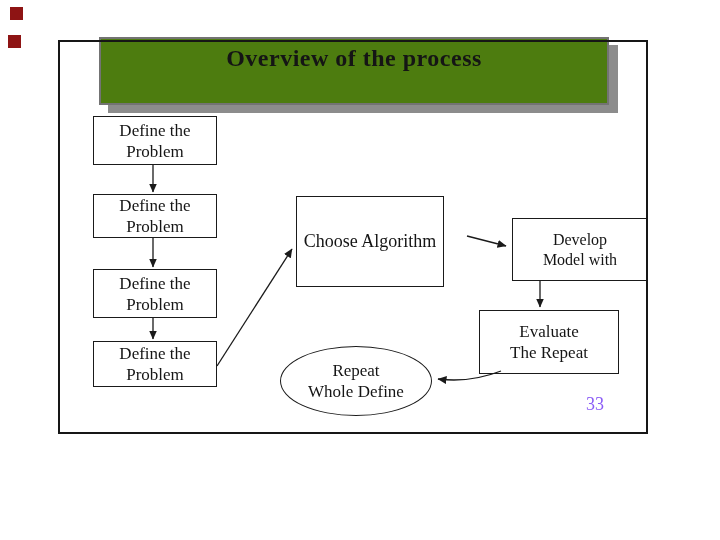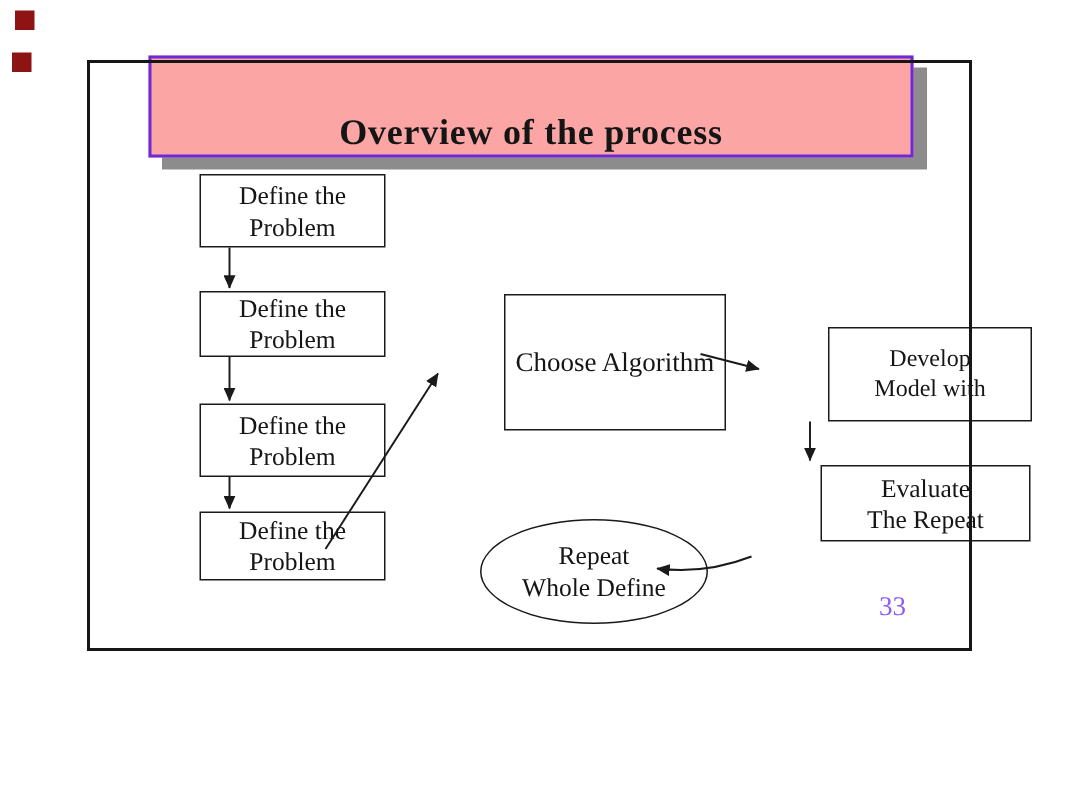--- a/index.html
+++ b/index.html
@@ -7,41 +7,41 @@
     position:relative;width:720px;height:540px;background:#ffffff;overflow:hidden;
     font-family:"Liberation Serif","DejaVu Serif",serif;color:#151515;
   }
   .red-marker{position:absolute;width:13px;height:13px;background:#8e1414;z-index:2;}
   #slide-frame{
     position:absolute;left:58px;top:40px;width:586px;height:390px;
     border:2px solid #161616;background:transparent;z-index:5;pointer-events:none;
   }
   #title-box{
     position:absolute;left:99px;top:37px;width:506px;height:64px;
-    background:#fca5a5;border:2px solid #6d28d9;
+    background:#4d7c0f;border:2px solid #737373;
     box-shadow:9px 8px 0 #8c8c8c;
-    display:flex;align-items:flex-end;justify-content:center;
+    display:flex;align-items:flex-start;justify-content:center;
     z-index:1;
   }
   #title-text{
     font-weight:bold;font-size:24px;letter-spacing:.5px;padding-top:6px;white-space:nowrap;
   }
   .node{
     position:absolute;background:#ffffff;border:1.5px solid #1a1a1a;
     display:flex;flex-direction:column;align-items:center;justify-content:center;
-    text-align:center;font-size:17px;line-height:21px;z-index:1;box-sizing:border-box;margin-left:40px;
+    text-align:center;font-size:17px;line-height:21px;z-index:1;box-sizing:border-box;
   }
   .define-box{left:93px;width:124px;}
   #define-box-1{top:116px;height:49px;}
   #define-box-2{top:194px;height:44px;}
   #define-box-3{top:269px;height:49px;}
   #define-box-4{top:341px;height:46px;}
   #choose-box{left:296px;top:196px;width:148px;height:91px;font-size:18px;}
   #develop-box{left:512px;top:218px;width:136px;height:63px;font-size:16px;line-height:20px;justify-content:center;}
-  #evaluate-box{left:507px;top:310px;width:140px;height:51px;}
+  #evaluate-box{left:479px;top:310px;width:140px;height:64px;}
   #repeat-ellipse{
     left:280px;top:346px;width:152px;height:70px;border-radius:50%;
   }
   #arrow-layer{position:absolute;left:0;top:0;width:720px;height:540px;z-index:6;pointer-events:none;}
   #arrow-layer path{stroke:#1a1a1a;stroke-width:1.3;fill:none;}
   #page-number{
     position:absolute;left:586px;top:394px;font-size:18px;color:#8b5cf6;z-index:6;
   }
 </style>
 </head>

